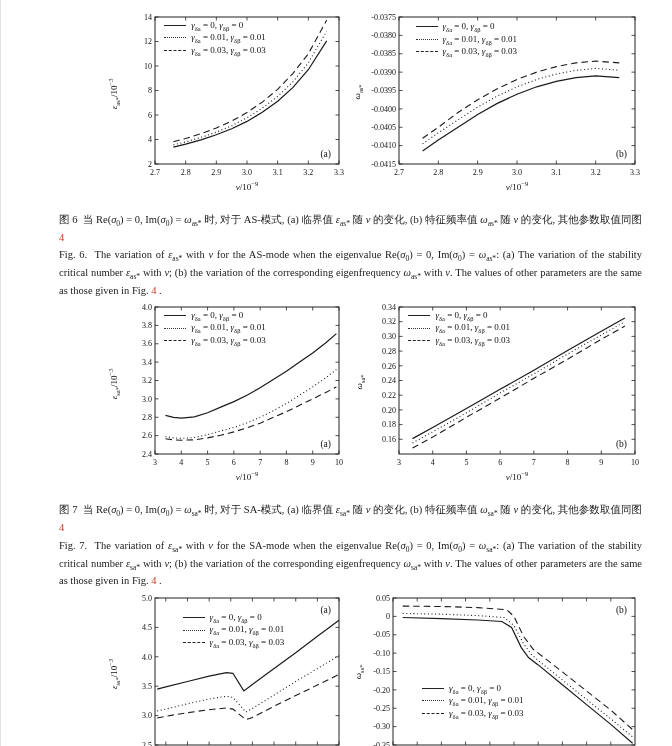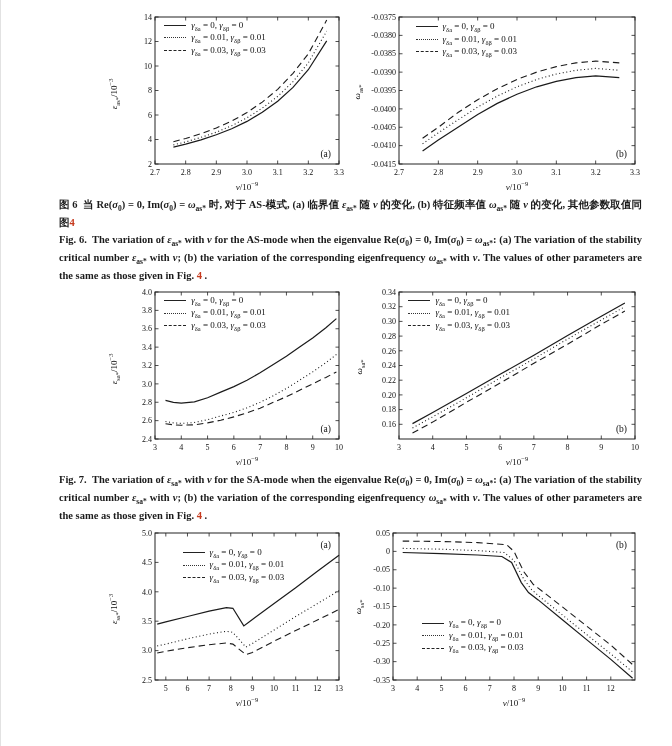--- a/index.html
+++ b/index.html
@@ -15,21 +15,21 @@
   .ylab{width:80px;text-align:center;transform:rotate(-90deg);}
   .xlab{width:100px;text-align:center;}
   .chart sub,.chart sup{font-size:6.5px;}
   .legend{position:absolute;display:flex;flex-direction:column;gap:1.5px;}
   .lrow{display:flex;align-items:center;height:11px;}
   .lsamp{width:22px;height:0;margin-right:5px;}
   .lsamp.solid{border-top:1.2px solid #222;}
   .lsamp.dotted{border-top:1.6px dotted #333;}
   .lsamp.dashed{border-top:1.2px dashed #222;}
   .llab{font-size:9px;color:#111;white-space:nowrap;}
-  .caps{margin-top:5px;font-weight:bold;}
+  .caps{margin-top:20px;}
   .cap{font-size:10.5px;line-height:1.45;color:#1b1b1b;margin:0 0 2px 0;text-align:justify;}
   .cap sub,.cap sup{font-size:7.5px;}
   .figref{color:#c63a1e;text-decoration:none;cursor:pointer;}
 </style>
 </head>
 <body>
 
 <div class="page">
 
   <div class="fig-row">
@@ -330,20 +330,21 @@
             <span class="llab"><i>γ</i><sub>δa</sub> = 0.01, <i>γ</i><sub>δβ</sub> = 0.01</span>
           </div>
           <div class="lrow">
             <span class="lsamp dashed"></span>
             <span class="llab"><i>γ</i><sub>δa</sub> = 0.03, <i>γ</i><sub>δβ</sub> = 0.03</span>
           </div>
         </div>
       </div>
   </div>
   <div class="caps">
+    <p class="cap"><span>图 7&nbsp;&nbsp;当 Re(<i>σ</i><sub>0</sub>) = 0, Im(<i>σ</i><sub>0</sub>) = <i>ω</i><sub>sa*</sub> 时, 对于 SA-模式, (a) 临界值 <i>ε</i><sub>sa*</sub> 随 <i>v</i> 的变化, (b) 特征频率值 <i>ω</i><sub>sa*</sub> 随 <i>v</i> 的变化, 其他参数取值同图</span><a class="figref">4</a><span></span></p>
     <p class="cap"><span>Fig. 7.&nbsp; The variation of <i>ε</i><sub>sa*</sub> with <i>v</i> for the SA-mode when the eigenvalue Re(<i>σ</i><sub>0</sub>) = 0, Im(<i>σ</i><sub>0</sub>) = <i>ω</i><sub>sa*</sub>: (a) The variation of the stability critical number <i>ε</i><sub>sa*</sub> with <i>v</i>; (b) the variation of the corresponding eigenfrequency <i>ω</i><sub>sa*</sub> with <i>v</i>. The values of other parameters are the same as those given in Fig.</span> <a class="figref">4</a><span> .</span></p>
   </div>
 
   <div class="fig-row">
     <div class="chart">
         <svg width="290" height="180">
           <rect x="96" y="5" width="184" height="147" fill="none" stroke="#222" stroke-width="1"></rect>
           <line x1="106.82352941176471" y1="152" x2="106.82352941176471" y2="148.5" stroke="#222" stroke-width="0.8"></line>
           <line x1="106.82352941176471" y1="5" x2="106.82352941176471" y2="8.5" stroke="#222" stroke-width="0.8"></line>
           <text x="106.82352941176471" y="162.5" text-anchor="middle">5</text>

